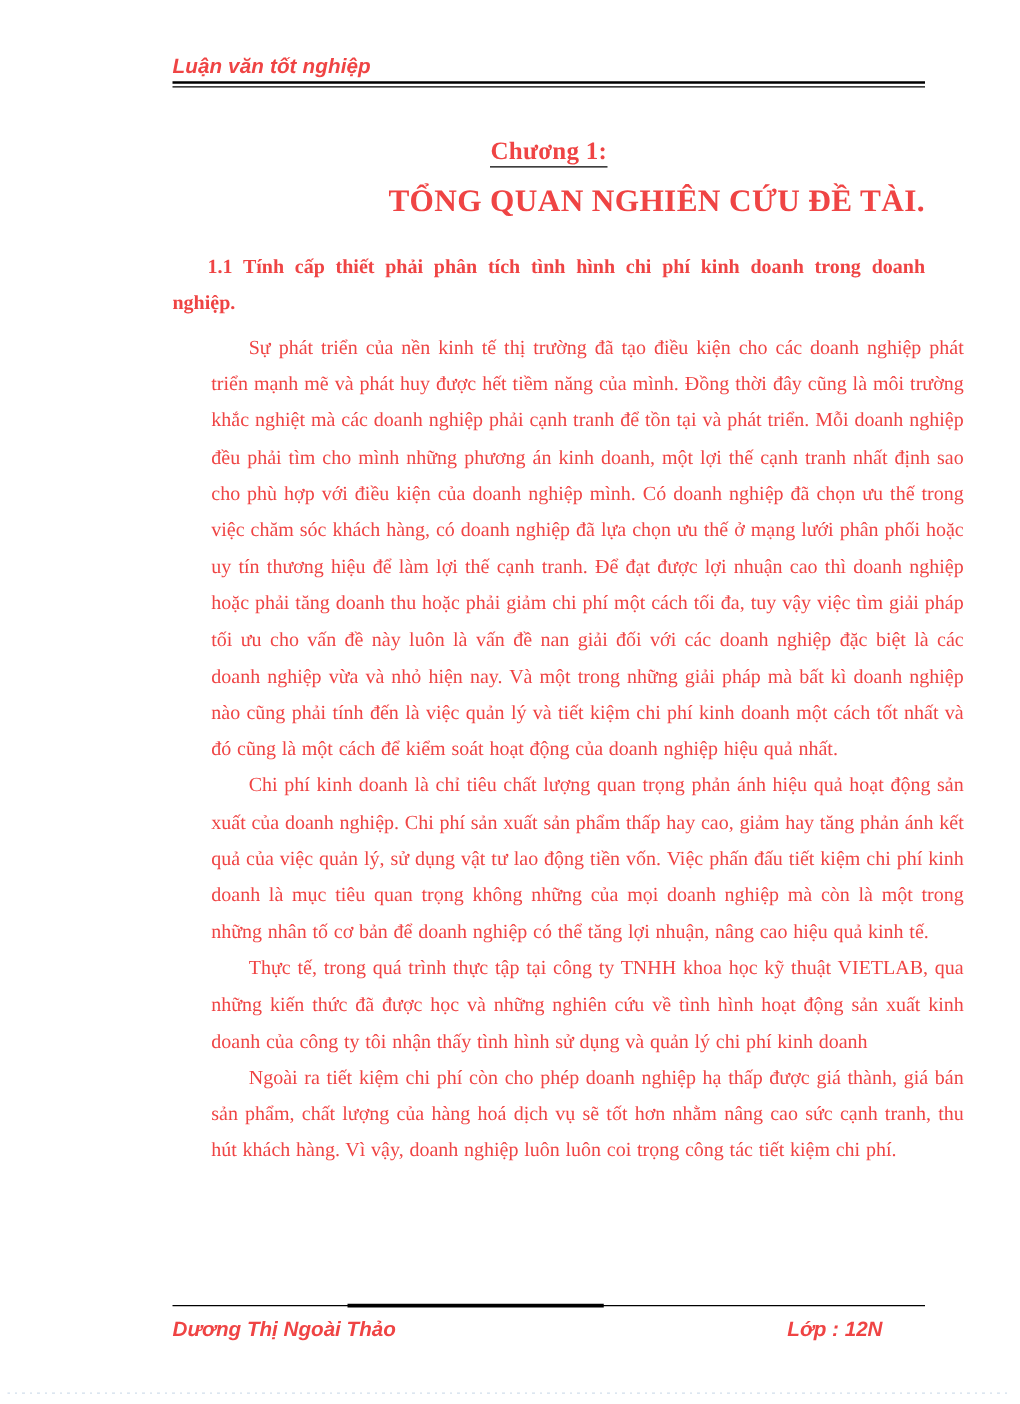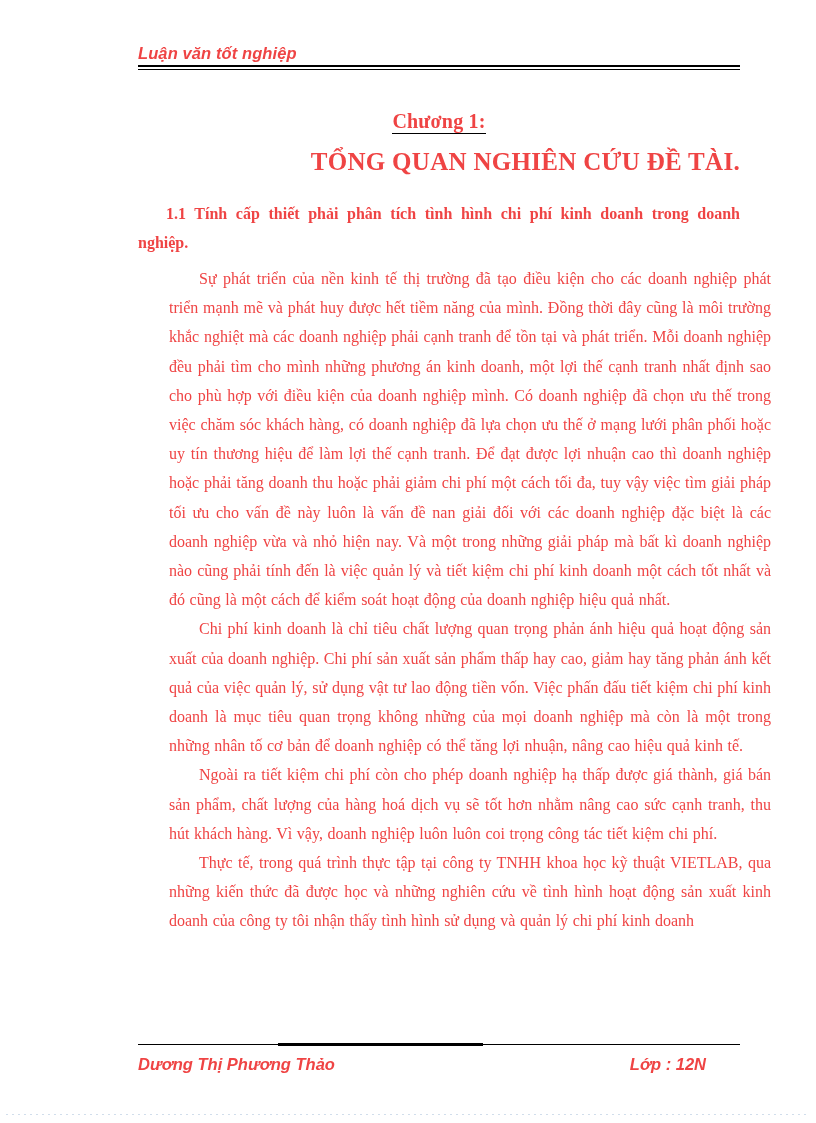--- a/index.html
+++ b/index.html
@@ -179,30 +179,30 @@
     <span>Chương 1:</span>
   </div>
 
   <div class="doc-title">TỔNG QUAN NGHIÊN CỨU ĐỀ TÀI.</div>
 
   <div class="section-heading">1.1  Tính cấp thiết phải phân tích tình hình chi phí kinh doanh trong doanh nghiệp.</div>
 
   <div class="body-text">
     <p>Sự phát triển của nền kinh tế thị trường đã tạo điều kiện cho các doanh nghiệp phát triển mạnh mẽ và phát huy được hết tiềm năng của mình. Đồng thời đây cũng là môi trường khắc nghiệt mà các doanh nghiệp phải cạnh tranh để tồn tại và phát triển. Mỗi doanh nghiệp đều phải tìm cho mình những phương án kinh doanh, một lợi thế cạnh tranh nhất định sao cho phù hợp với điều kiện của doanh nghiệp mình. Có doanh nghiệp đã chọn ưu thế trong việc chăm sóc khách hàng, có doanh nghiệp đã lựa chọn ưu thế ở mạng lưới phân phối hoặc uy tín thương hiệu để làm lợi thế cạnh tranh. Để đạt được lợi nhuận cao thì doanh nghiệp hoặc phải tăng doanh thu hoặc phải giảm chi phí một cách tối đa, tuy vậy việc tìm giải pháp tối ưu cho vấn đề này luôn là vấn đề nan giải đối với các doanh nghiệp đặc biệt là các doanh nghiệp vừa và nhỏ hiện nay. Và một trong những giải pháp mà bất kì doanh nghiệp nào cũng phải tính đến là việc quản lý và tiết kiệm chi phí kinh doanh một cách tốt  nhất và đó cũng là một cách để kiểm soát hoạt động của doanh nghiệp hiệu quả nhất.</p>
     <p>Chi phí kinh doanh là chỉ tiêu chất lượng quan trọng phản ánh hiệu quả hoạt động sản xuất của doanh nghiệp. Chi phí sản xuất sản phẩm thấp hay cao, giảm hay tăng phản ánh kết quả của việc quản lý, sử dụng vật tư lao động tiền vốn. Việc phấn đấu tiết kiệm chi phí kinh doanh là mục tiêu quan trọng không những của mọi doanh nghiệp mà còn là một trong những nhân tố cơ bản để doanh nghiệp có thể tăng lợi nhuận, nâng cao hiệu quả kinh tế.</p>
+    <p>Thực tế, trong quá trình thực tập tại công ty TNHH khoa học kỹ thuật VIETLAB, qua những kiến thức đã được học và những nghiên cứu về tình hình hoạt động sản xuất kinh doanh của công ty tôi nhận thấy tình hình sử dụng và quản lý chi phí kinh doanh</p>
     <p>Ngoài ra tiết kiệm chi phí còn cho phép doanh nghiệp hạ thấp được giá thành, giá bán sản phẩm, chất lượng của hàng hoá dịch vụ sẽ tốt hơn nhằm nâng cao sức cạnh tranh, thu hút khách hàng. Vì vậy, doanh nghiệp luôn luôn coi trọng công tác tiết kiệm chi phí.</p>
-    <p>Thực tế, trong quá trình thực tập tại công ty TNHH khoa học kỹ thuật VIETLAB, qua những kiến thức đã được học và những nghiên cứu về tình hình hoạt động sản xuất kinh doanh của công ty tôi nhận thấy tình hình sử dụng và quản lý chi phí kinh doanh</p>
   </div>
 
   <div class="footer">
     <div class="footer-rules">
       <div class="footer-rule-base"></div>
       <div class="footer-rule-heavy"></div>
     </div>
     <div class="footer-row">
-      <div class="footer-left">Dương Thị Phương Thảo</div>
+      <div class="footer-left">Dương Thị Ngoài Thảo</div>
       <div class="footer-right">Lớp : 12N</div>
     </div>
   </div>
 
   <div class="scan-edge"></div>
 
 </div>
 
 </body></html>

